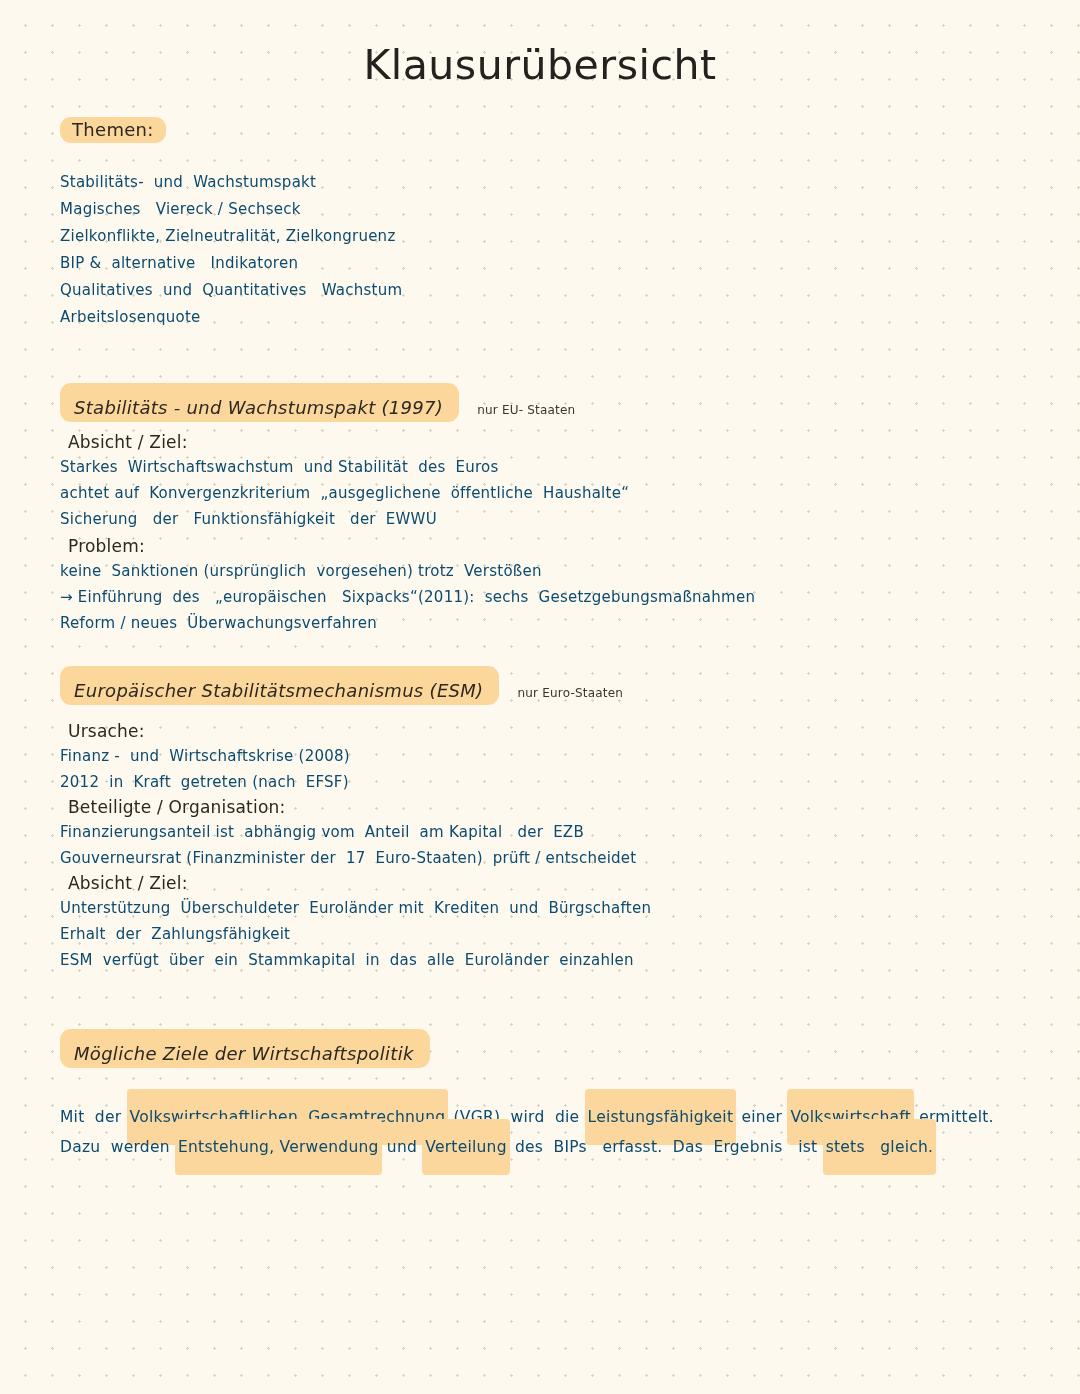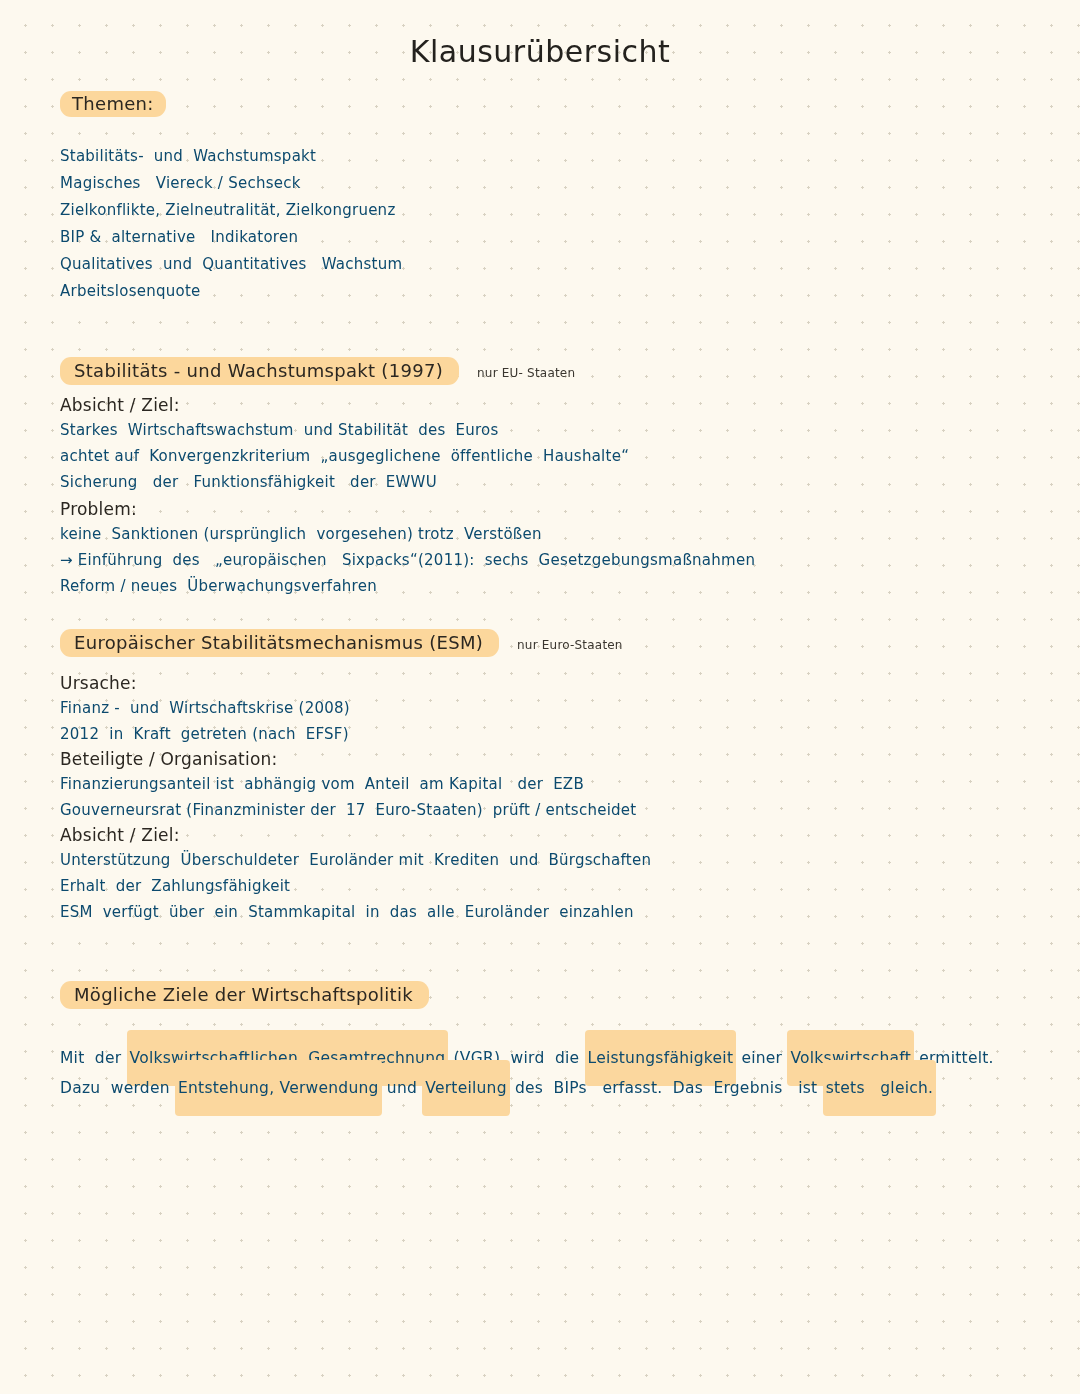--- a/index.html
+++ b/index.html
@@ -22,51 +22,52 @@
   .page {
     position: relative;
     width: 1080px;
     height: 1394px;
     box-sizing: border-box;
     padding: 0 60px;
   }
   .doc-title {
     text-align: center;
     font-family: "DejaVu Sans", sans-serif;
-    font-size: 30px;
+    font-size: 41px;
     font-weight: 400;
     letter-spacing: 0.5px;
     padding-top: 14px;
     color: #24221e;
   }
   .hl {
     display: inline-block;
     background: #fcd79c;
     padding: 2px 12px 3px 12px;
     border-radius: 11px;
     font-size: 18px;
     color: #2b2721;
     letter-spacing: 0.3px;
   }
   .hl.wide {
-    padding: 3px 16px 4px 14px;
+    padding: 14px 16px 4px 14px;
+    font-style: italic;
   }
   .section-head-row {
     display: flex;
     align-items: baseline;
     gap: 18px;
   }
   .note-side {
     font-size: 12px;
     color: #3a362f;
     letter-spacing: 0.2px;
   }
   .sub-head {
     font-size: 17px;
-    margin: 10px 0 2px 0;
+    margin: 10px 0 2px 8px;
     color: #2b2721;
     letter-spacing: 0.2px;
   }
   .line {
     font-size: 15px;
     line-height: 26px;
     color: #0c4a6e;
     letter-spacing: 0.25px;
     white-space: pre-wrap;
   }

